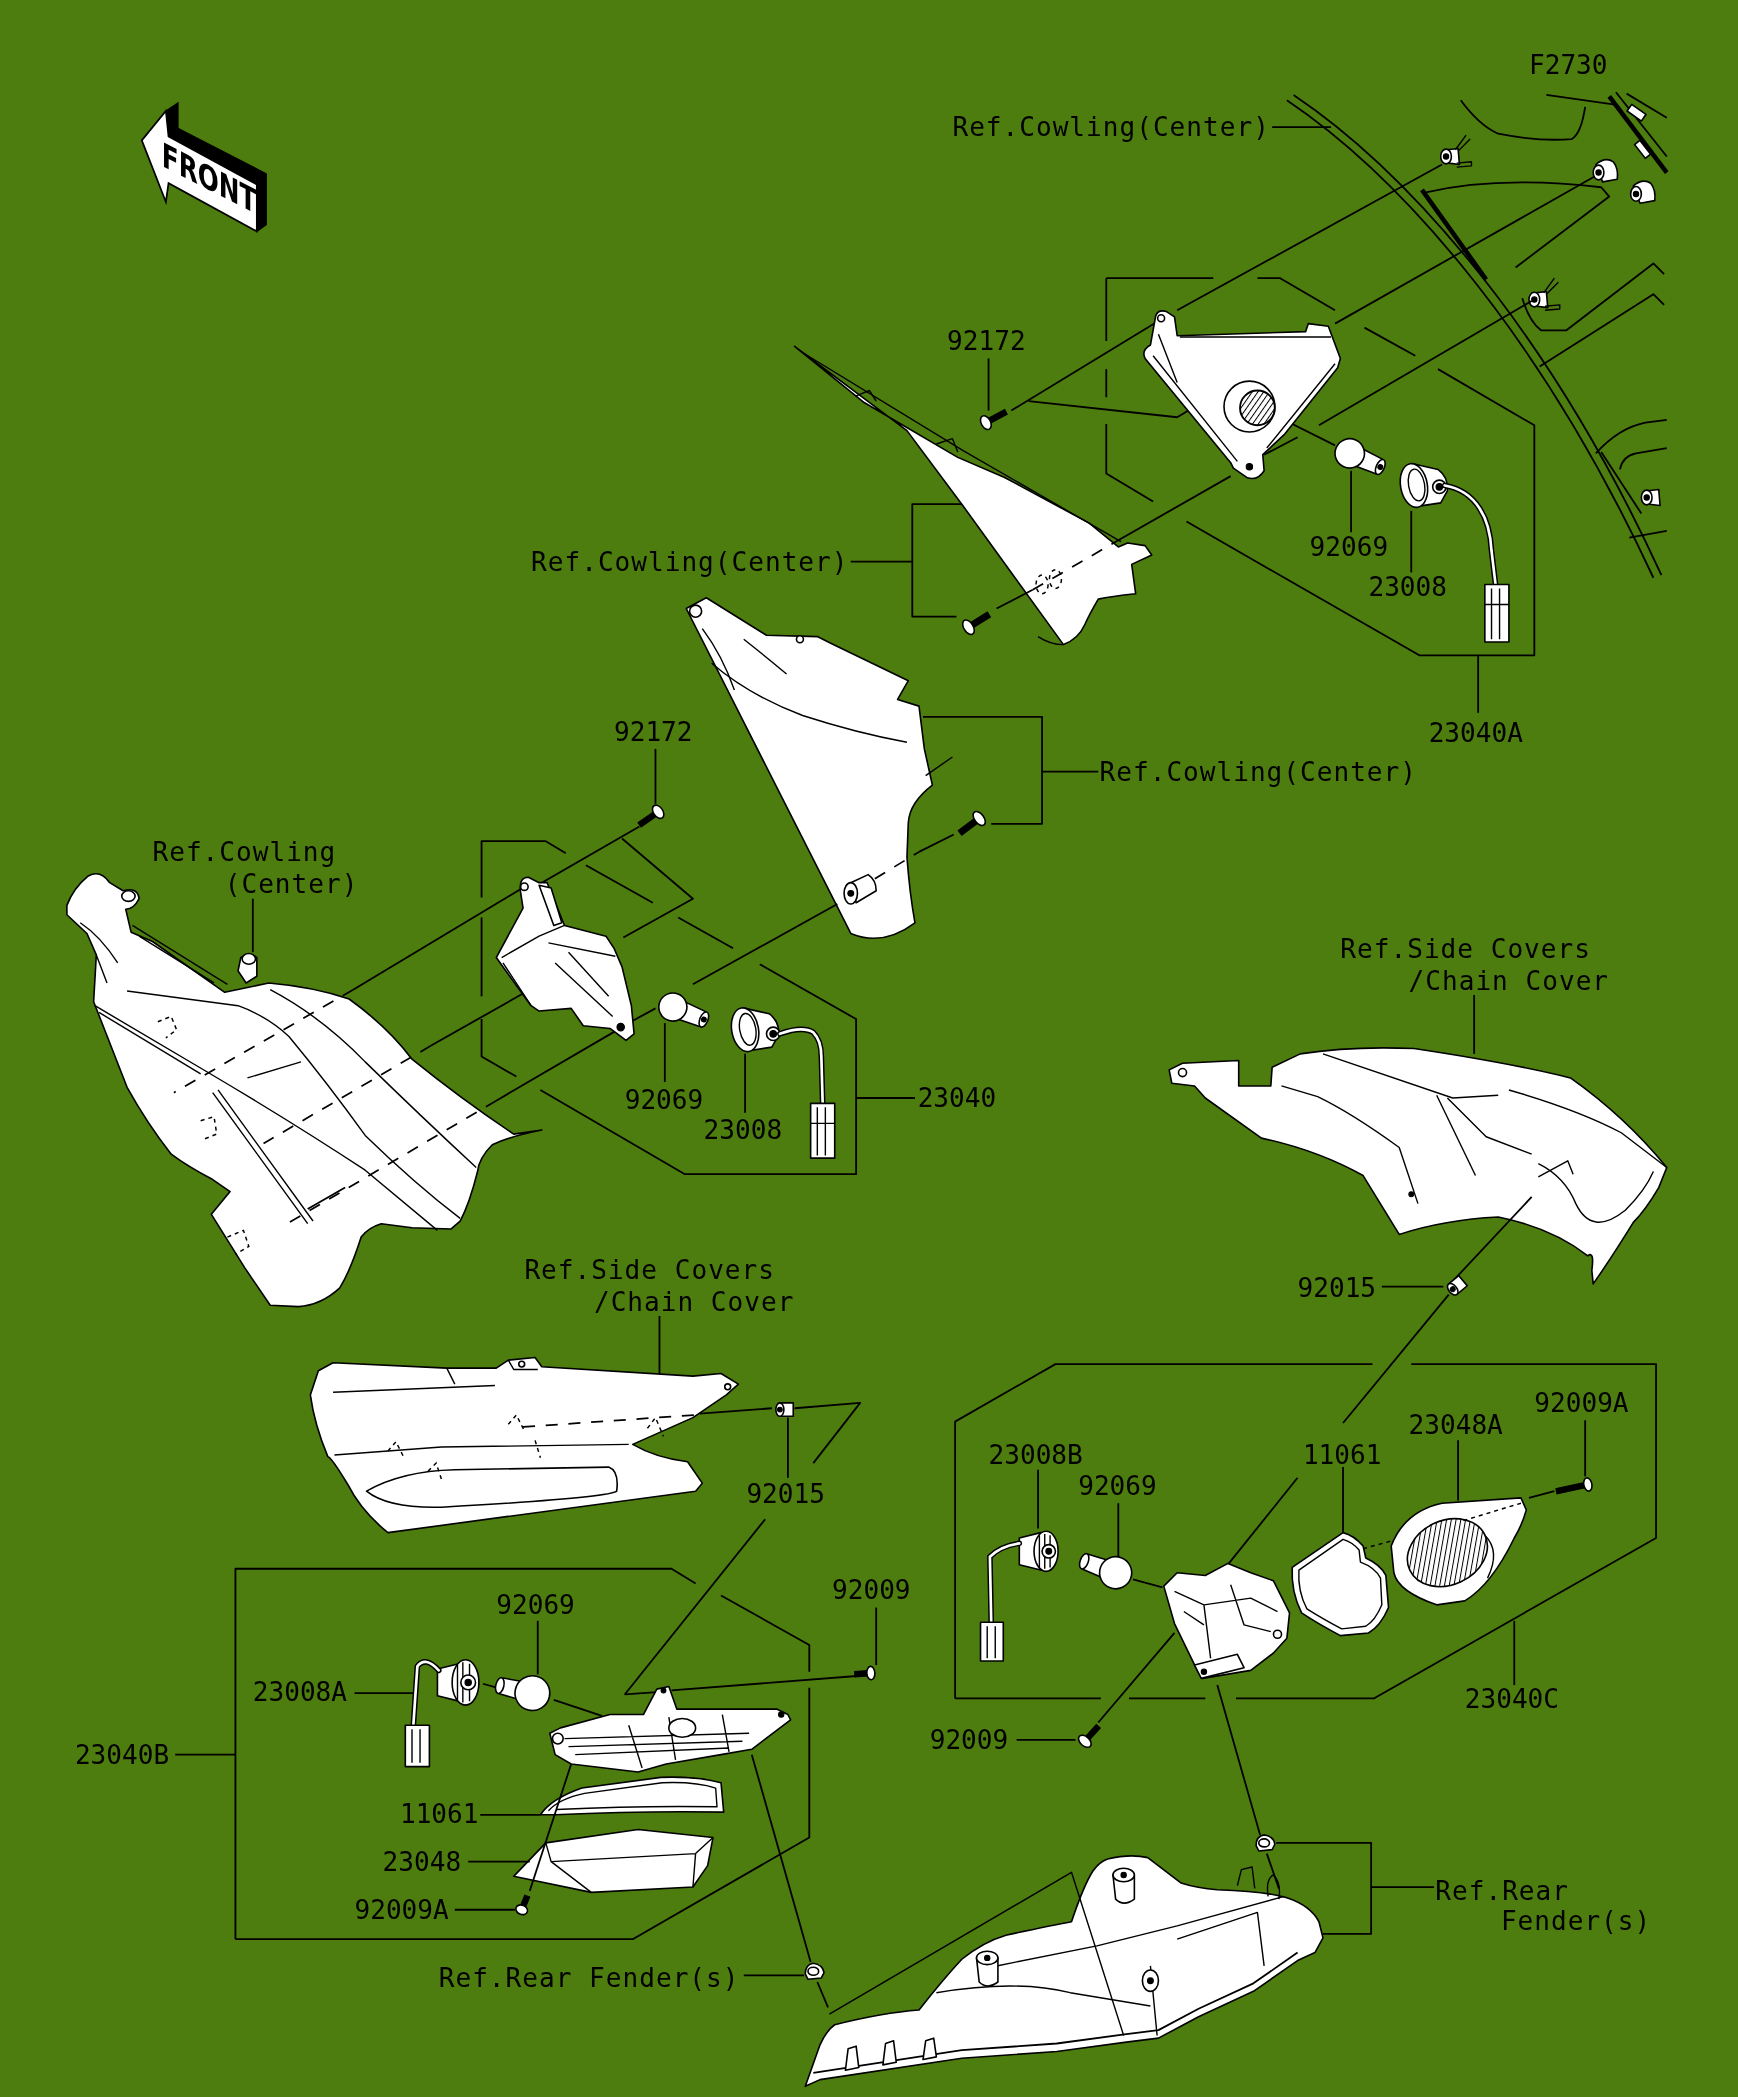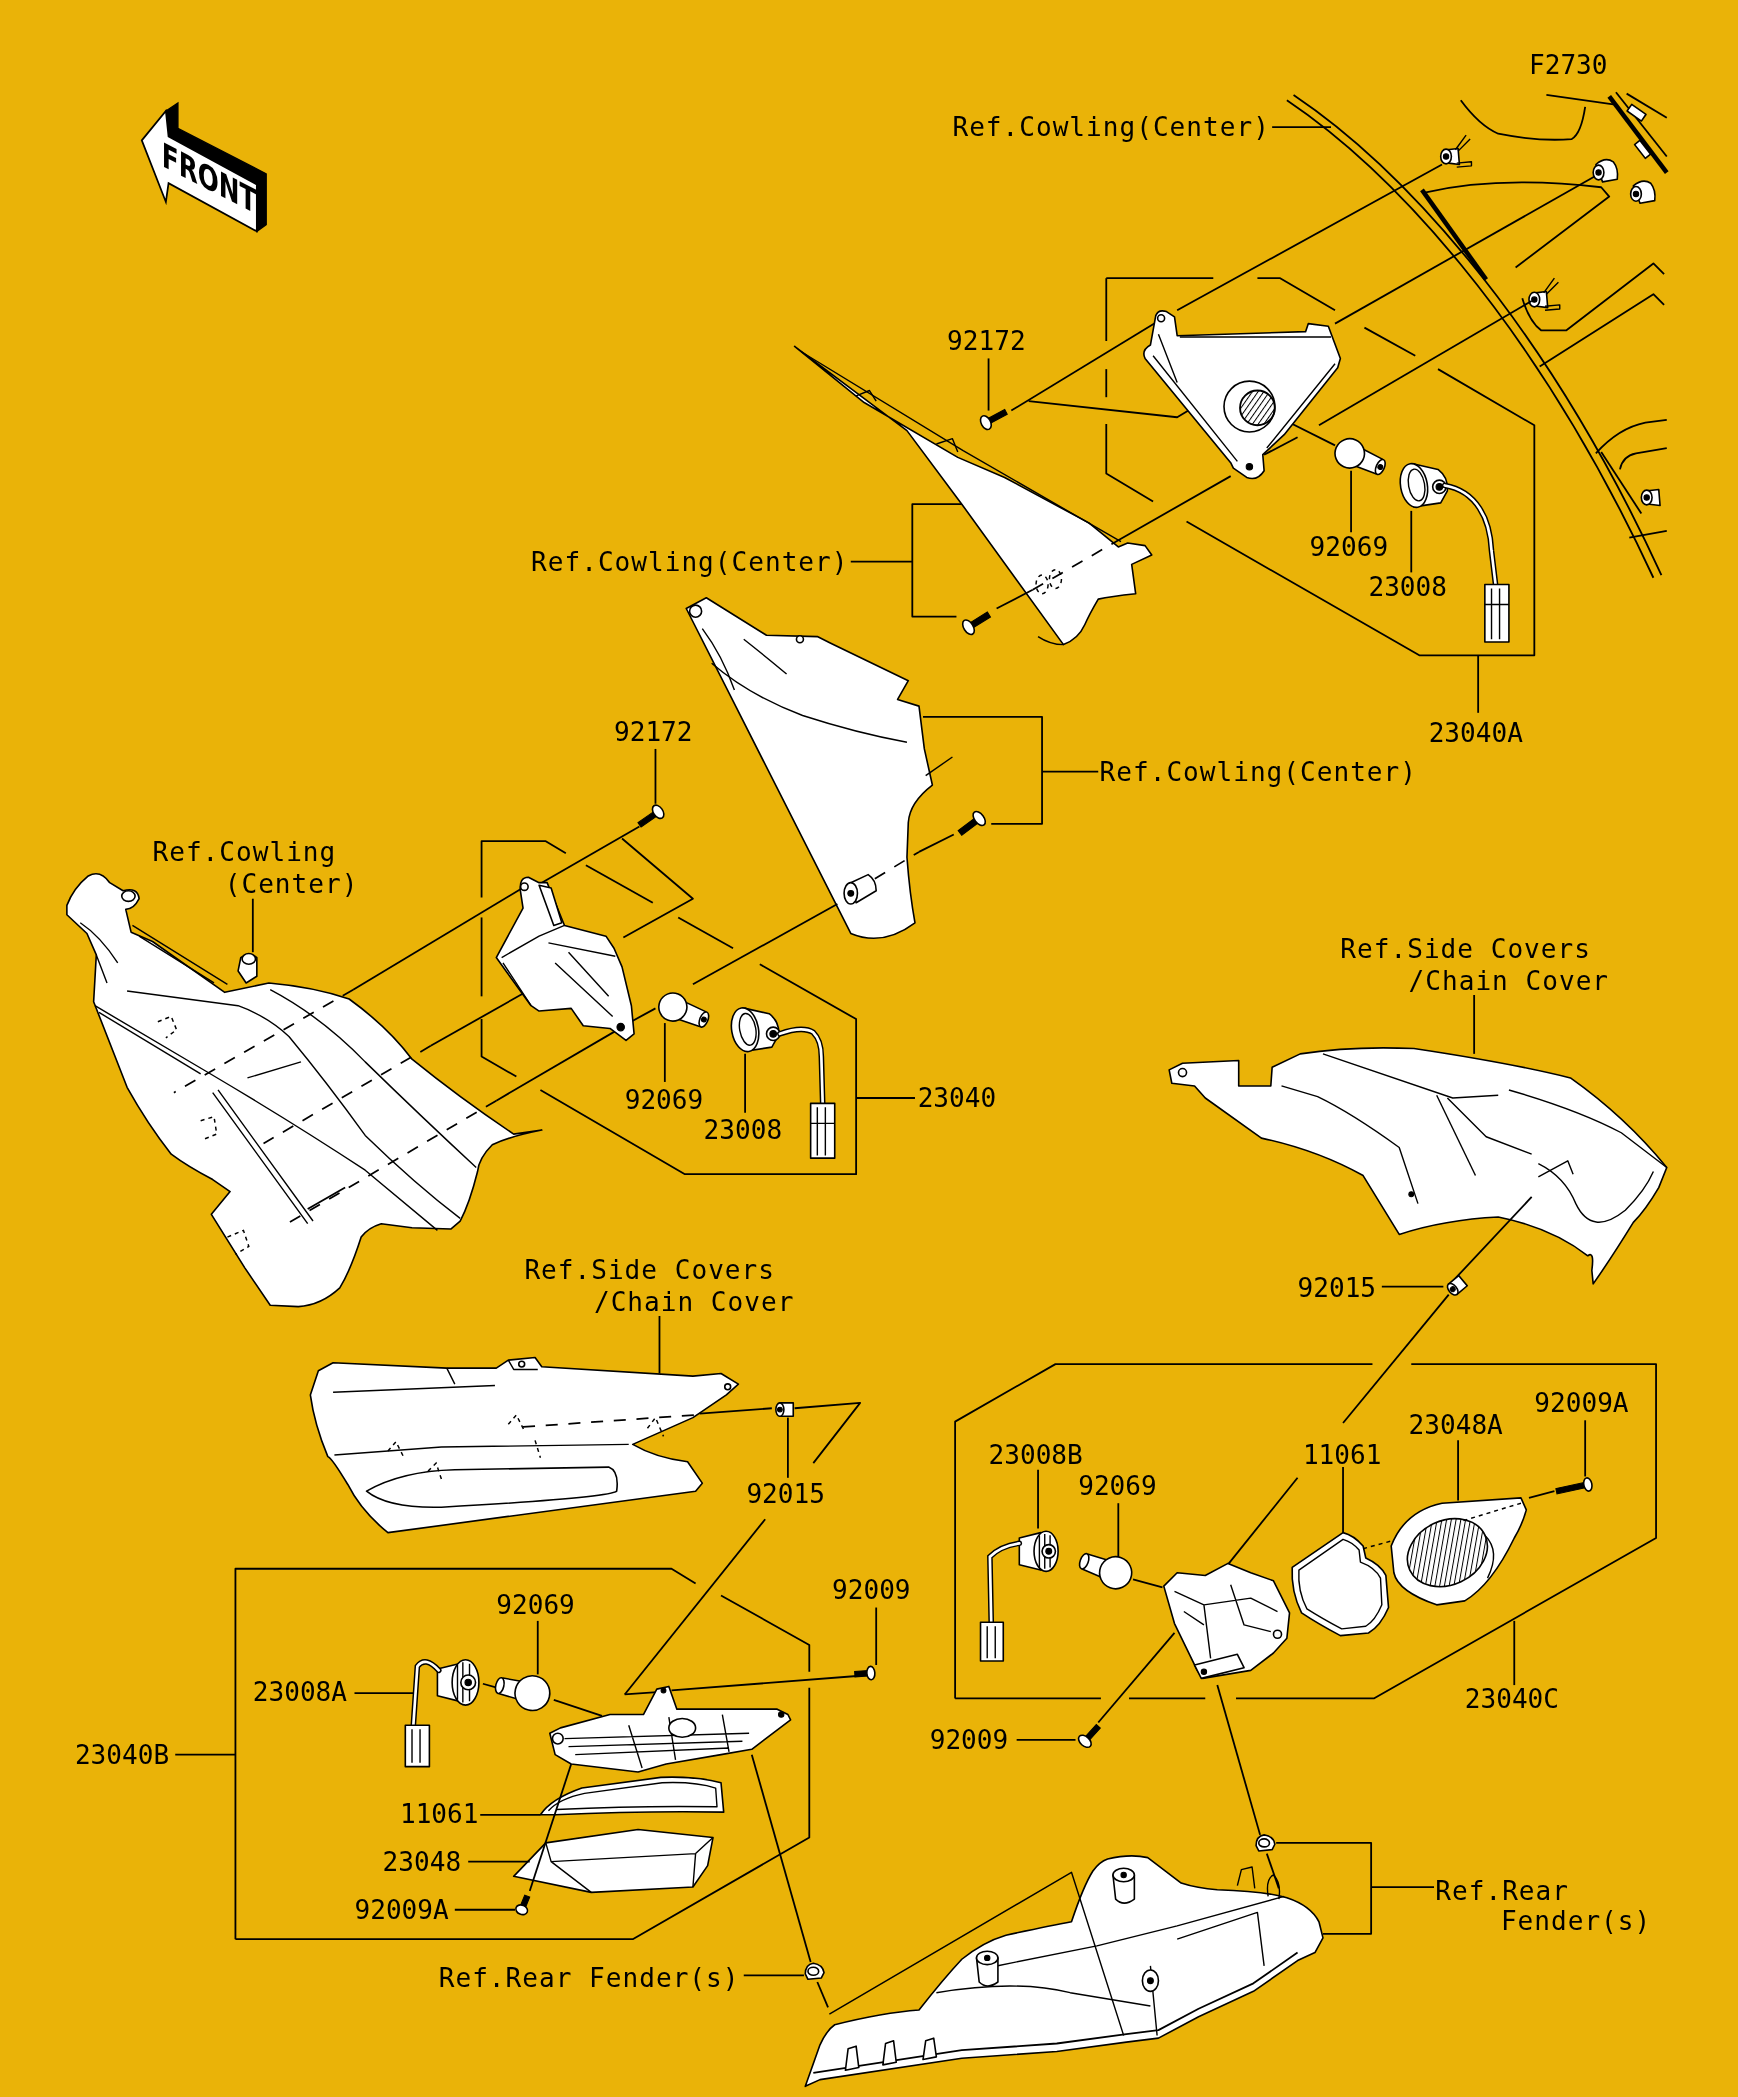--- a/index.html
+++ b/index.html
@@ -1,16 +1,16 @@
 <!DOCTYPE html>
 <html style="font-size:15px"><head>
 <meta charset="utf-8">
 <style>
   html,body{margin:0;padding:0;background:#fff;}
-  #canvas{position:relative;width:1739px;height:2097px;background:#eab308;overflow:hidden;}
+  #canvas{position:relative;width:1739px;height:2097px;background:#4d7c0f;overflow:hidden;}
   svg{display:block;}
   .ln{fill:none;stroke:#000;stroke-width:1.35;stroke-linecap:butt;stroke-linejoin:round;}
   .thin{fill:none;stroke:#000;stroke-width:1.05;stroke-linejoin:round;}
   .pt{fill:#fff;stroke:#000;stroke-width:1.2;stroke-linejoin:round;}
   .dash{fill:none;stroke:#000;stroke-width:1.3;stroke-dasharray:9 8;}
   .sdash{fill:none;stroke:#000;stroke-width:1.1;stroke-dasharray:3 3;}
   .blk{fill:#000;stroke:#000;stroke-width:0.8;}
   .thick{fill:none;stroke:#000;stroke-width:3.4;}
   .lbl{font-family:"DejaVu Sans Mono","Liberation Mono",monospace;font-size:19.5px;fill:#000;}
   .ref{letter-spacing:0.75px;}

